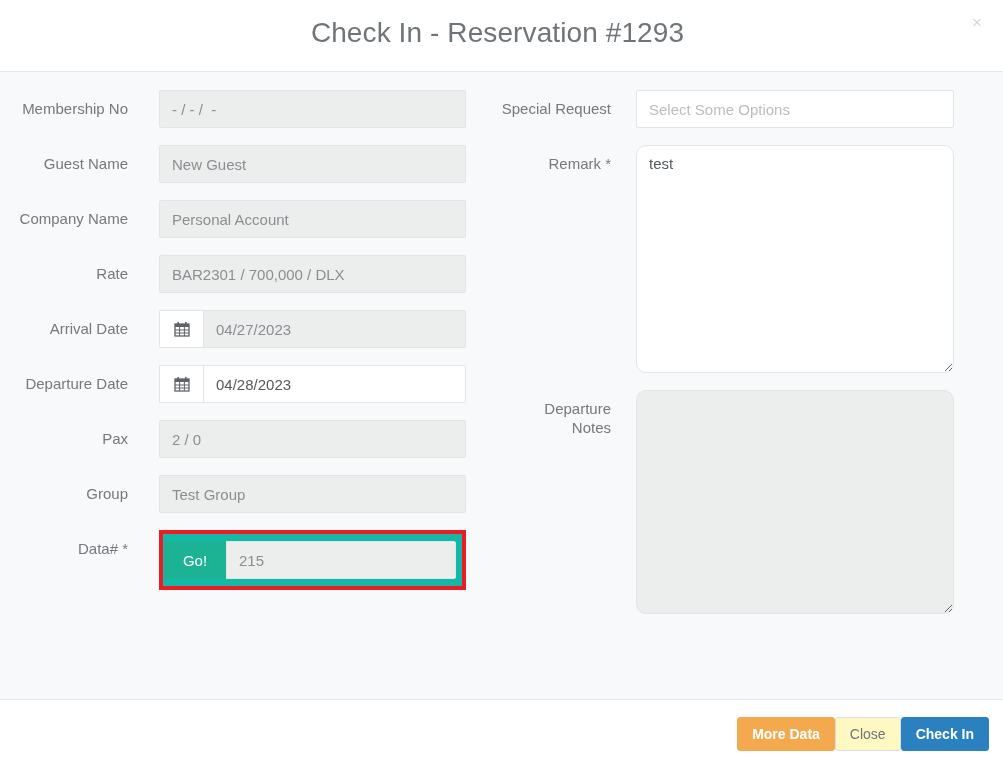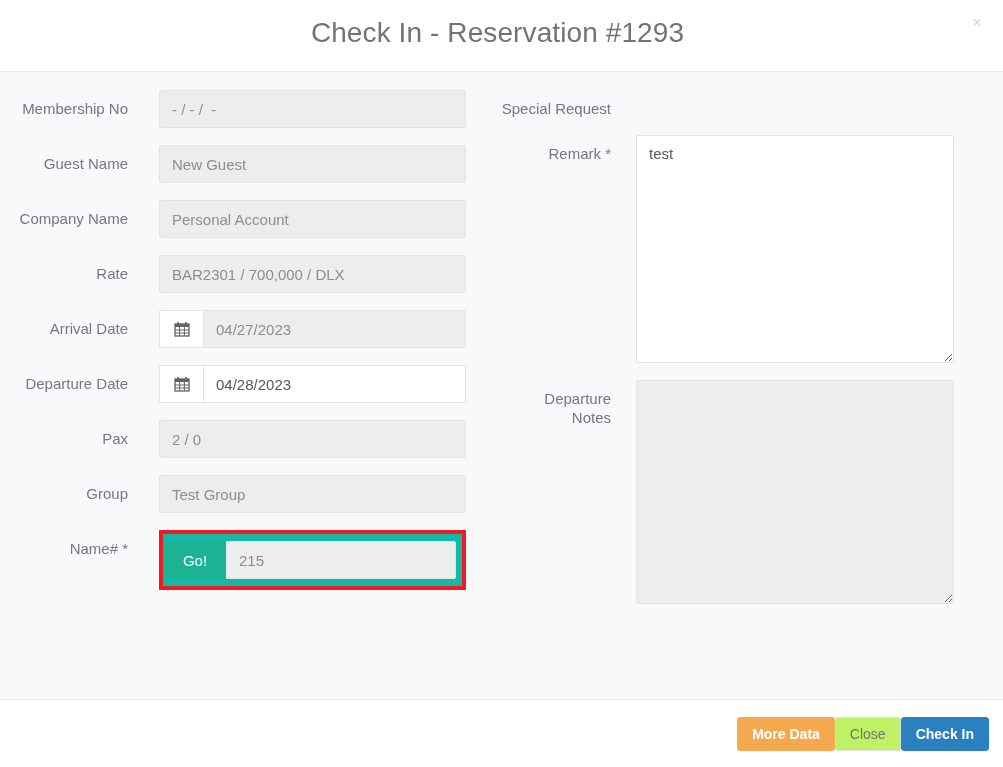--- a/index.html
+++ b/index.html
@@ -159,21 +159,21 @@
     padding: 7px 6px 7px 1px;
   }
 
   
   .ta {
     display: block;
     width: 100%;
     font-size: 15px;
     font-family: "Liberation Sans", sans-serif;
     padding: 8px 12px;
-    border-radius: 2px;
+    border-radius: 10px;
     resize: vertical;
     line-height: 20px;
   }
   .ta.enabled { background: #ffffff; border: 1px solid #e2e5e8; color: #55595d; }
   .ta.disabled { background: #eceded; border: 1px solid #e3e4e5; color: #8a8e92; }
   .ta-remark { height: 228px; }
   .ta-notes { height: 224px; }
 
   
   .modal-footer {
@@ -190,21 +190,21 @@
     padding: 0 14px;
     font-size: 14px;
     font-family: "Liberation Sans", sans-serif;
     border-radius: 3px;
     cursor: pointer;
     border: 1px solid transparent;
     font-weight: 700;
     line-height: 32px;
   }
   .btn-warning { background: #f4a94f; color: #ffffff; border-color: #f4a94f; }
-  .btn-default { background: #bef264; color: #6f7478; border-color: #dcdfe2; font-weight: 400; }
+  .btn-default { background: #fef9c3; color: #6f7478; border-color: #dcdfe2; font-weight: 400; }
   .btn-primary { background: #2b80c0; color: #ffffff; border-color: #2b80c0; }
 </style>
 </head>
 <body>
 
 <div class="modal">
 
   <div class="modal-header">
     <div class="modal-title">Check In - Reservation #1293</div>
     <button class="close-icon">×</button>
@@ -293,37 +293,40 @@
         </div>
 
         <div class="frow">
           <div class="flabel">Group</div>
           <div class="fctl">
             <input class="inp disabled" type="text" readonly="" value="Test Group" style="">
           </div>
         </div>
 
         <div class="frow">
-          <div class="flabel">Name# *</div>
+          <div class="flabel">Data# *</div>
           <div class="fctl hl-wrap">
             <div class="hl-box">
               <div class="gogroup">
                 <button class="gobtn">Go!</button>
                 <input class="inp disabled" type="text" readonly="" value="215" style="">
               </div>
             </div>
           </div>
         </div>
 
       </div>
 
       <div class="col col-right">
 
         <div class="frow">
           <div class="flabel">Special Request</div>
+          <div class="fctl">
+            <input class="inp enabled" type="text" placeholder="Select Some Options" style="">
+          </div>
         </div>
 
         <div class="frow">
           <div class="flabel">Remark *</div>
           <div class="fctl">
             <textarea class="ta enabled ta-remark" style="">test</textarea>
           </div>
         </div>
 
         <div class="frow">

